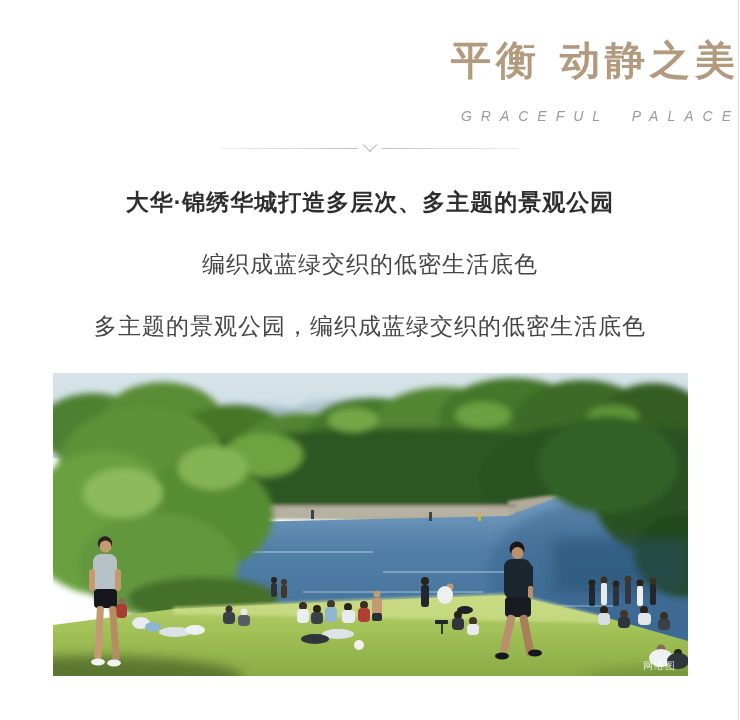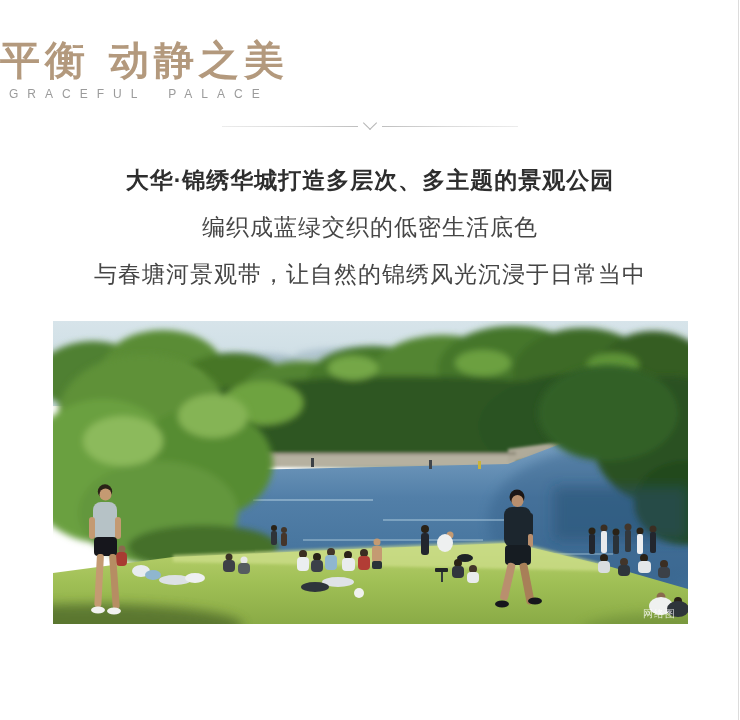--- a/index.html
+++ b/index.html
@@ -2,45 +2,45 @@
 <html><head>
 <meta charset="utf-8">
 <style>
   html,body{margin:0;padding:0;}
   body{
     width:740px;height:720px;background:#ffffff;position:relative;overflow:hidden;
     font-family:"Liberation Sans","DejaVu Sans",sans-serif;
     -webkit-font-smoothing:antialiased;
   }
   .page-edge{position:absolute;top:0;bottom:0;right:1px;width:1px;background:#dcdcdc;}
-  .header{padding-top:34px;text-align:left;}
+  .header{padding-top:34px;text-align:right;}
   .title{
     font-family:"DejaVu Serif","Liberation Serif",serif;
     font-size:40px;line-height:52px;font-weight:600;
     color:#b3997d;letter-spacing:5px;
   }
   .subtitle{
-    margin-top:0;font-size:12px;line-height:16px;font-weight:500;
-    color:#9b9b9b;letter-spacing:9px;word-spacing:10px;text-indent:9px;
+    margin-top:22px;font-size:14px;line-height:16px;font-weight:500;
+    color:#9b9b9b;letter-spacing:9px;word-spacing:10px;text-indent:9px;font-style:italic;
   }
   .divider{
     margin:19px auto 0;width:296px;height:10px;
     display:flex;align-items:center;
   }
   .divider .line{flex:1;height:1px;}
   .divider .line.left{background:linear-gradient(to right,#ececec 0%,#d9d9d9 55%,#bfbfbf 100%);}
   .divider .line.right{background:linear-gradient(to left,#ececec 0%,#d9d9d9 55%,#bfbfbf 100%);}
   .divider .chev{
     width:9px;height:9px;margin:0 7px 6px 7px;flex:0 0 auto;
     border-right:1.6px solid #b5b5b5;border-bottom:1.6px solid #b5b5b5;
     transform:rotate(45deg);
   }
   .intro{margin-top:26px;text-align:center;}
   .intro p{
-    margin:0;font-size:23px;line-height:47px;letter-spacing:1px;color:#454545;
+    margin:15px;font-size:23px;line-height:47px;letter-spacing:1px;color:#454545;
   }
   .intro p.lead{font-weight:700;color:#2e2e2e;}
   .photo-wrap{width:635px;height:303px;margin:23px auto 0;overflow:hidden;}
   .photo-wrap svg{display:block;}
 </style>
 </head>
 <body>
 
 <div class="page-edge"></div>
 
@@ -50,21 +50,21 @@
   <div class="divider">
     <span class="line left"></span>
     <span class="chev"></span>
     <span class="line right"></span>
   </div>
 </div>
 
 <div class="intro">
   <p class="lead">大华·锦绣华城打造多层次、多主题的景观公园</p>
   <p>编织成蓝绿交织的低密生活底色</p>
-  <p>与春塘河景观带，让自然的锦绣风光沉浸于日常当中</p>
+  <p>多主题的景观公园，编织成蓝绿交织的低密生活底色</p>
 </div>
 
 <div class="photo-wrap">
 <svg width="635" height="303" viewBox="0 0 635 303" xmlns="http://www.w3.org/2000/svg">
   <defs>
     <linearGradient id="skyG" x1="0" y1="0" x2="0" y2="1">
       <stop offset="0" stop-color="#d7e4ea"></stop>
           <stop offset="1" stop-color="#c5d8df"></stop>
     </linearGradient>
     <linearGradient id="waterG" x1="0" y1="0" x2="0" y2="1">

